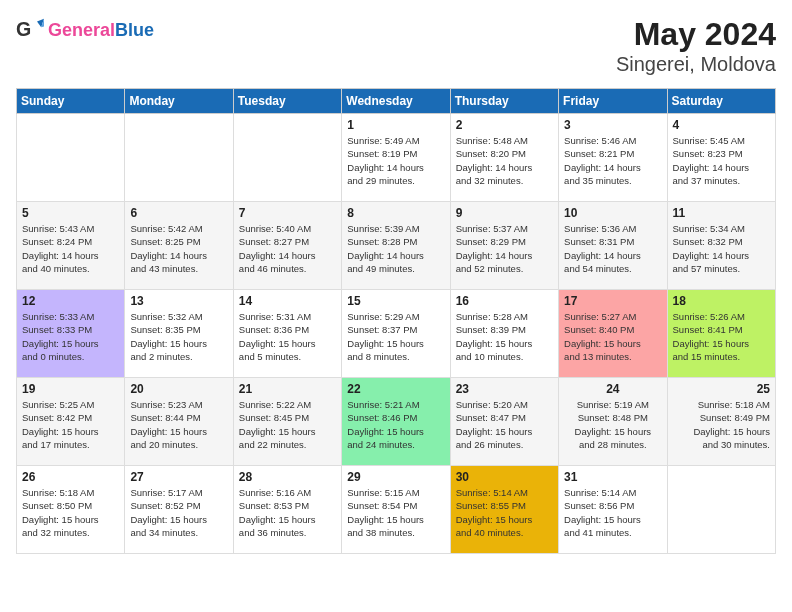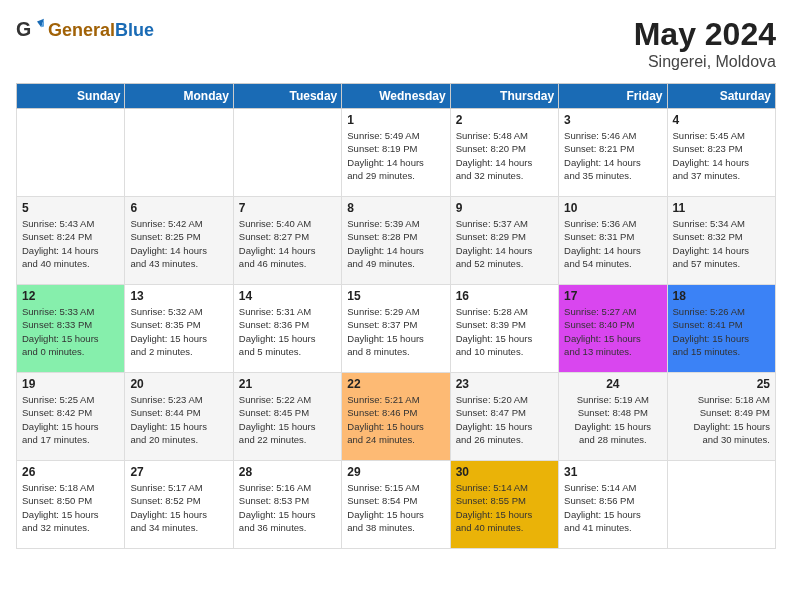--- a/index.html
+++ b/index.html
@@ -27,35 +27,35 @@
     }
     .title-block {
       text-align: right;
     }
     .month-year {
       font-size: 32px;
       font-weight: bold;
       color: #222;
     }
     .location {
-      font-size: 16px;
+      font-size: 20px;
       color: #444;
     }
     .calendar {
       width: 100%;
       border-collapse: collapse;
       table-layout: fixed;
     }
     .calendar th {
       background: #1a6bb5;
       color: #fff;
       font-size: 12px;
       font-weight: bold;
       padding: 5px 4px;
-      text-align: right;
+      text-align: left;
       border: 1px solid #ccc;
     }
     .calendar td {
       border: 1px solid #ddd;
       vertical-align: top;
       padding: 4px 5px;
       font-size: 10px;
       color: #333;
       height: 88px;
       background: #fff;
@@ -87,21 +87,21 @@
 
 <div class="header">
   <div class="logo">
     <svg class="logo-icon" viewBox="0 0 40 40">
       <text x="0" y="28" font-size="28" font-weight="bold" fill="#333" font-family="Arial">G</text>
       <polygon points="30,8 40,4 36,16" fill="#1a6bb5"></polygon>
       <polygon points="36,16 40,4 44,14" fill="#5ba3e0"></polygon>
     </svg>
     <div>
       <div style="display:flex;gap:0;">
-        <span style="font-size:18px;font-weight:bold;color:#a16207;">General</span>
+        <span style="font-size:18px;font-weight:bold;color:#ec4899;">General</span>
           <span style="font-size:18px;font-weight:bold;color:#1a6bb5;">Blue</span>
       </div>
     </div>
   </div>
   <div class="title-block">
     <div class="month-year">May 2024</div>
     <div class="location">Singerei, Moldova</div>
   </div>
 </div>
 
@@ -196,21 +196,21 @@
         </td>
         <td style="background: rgb(245, 245, 245);">
           <span class="day-num">11</span>
           <div class="day-info" style="white-space: pre-line;">Sunrise: 5:34 AM
 Sunset: 8:32 PM
 Daylight: 14 hours
 and 57 minutes.</div>
         </td>
       </tr>
       <tr>
-        <td style="background: #86efac;">
+        <td style="background: #c4b5fd;">
           <span class="day-num">12</span>
           <div class="day-info" style="white-space: pre-line;">Sunrise: 5:33 AM
 Sunset: 8:33 PM
 Daylight: 15 hours
 and 0 minutes.</div>
         </td>
         <td style="background: rgb(255, 255, 255);">
           <span class="day-num">13</span>
           <div class="day-info" style="white-space: pre-line;">Sunrise: 5:32 AM
 Sunset: 8:35 PM
@@ -231,28 +231,28 @@
 Daylight: 15 hours
 and 8 minutes.</div>
         </td>
         <td style="background: rgb(255, 255, 255);">
           <span class="day-num">16</span>
           <div class="day-info" style="white-space: pre-line;">Sunrise: 5:28 AM
 Sunset: 8:39 PM
 Daylight: 15 hours
 and 10 minutes.</div>
         </td>
-        <td style="background: #d946ef;">
+        <td style="background: #fca5a5;">
           <span class="day-num">17</span>
           <div class="day-info" style="white-space: pre-line;">Sunrise: 5:27 AM
 Sunset: 8:40 PM
 Daylight: 15 hours
 and 13 minutes.</div>
         </td>
-        <td style="background: #3b82f6;">
+        <td style="background: #bef264;">
           <span class="day-num">18</span>
           <div class="day-info" style="white-space: pre-line;">Sunrise: 5:26 AM
 Sunset: 8:41 PM
 Daylight: 15 hours
 and 15 minutes.</div>
         </td>
       </tr>
       <tr>
         <td style="background: rgb(245, 245, 245);">
           <span class="day-num">19</span>
@@ -268,21 +268,21 @@
 Daylight: 15 hours
 and 20 minutes.</div>
         </td>
         <td style="background: rgb(245, 245, 245);">
           <span class="day-num">21</span>
           <div class="day-info" style="white-space: pre-line;">Sunrise: 5:22 AM
 Sunset: 8:45 PM
 Daylight: 15 hours
 and 22 minutes.</div>
         </td>
-        <td style="background: #fdba74;">
+        <td style="background: #86efac;">
           <span class="day-num">22</span>
           <div class="day-info" style="white-space: pre-line;">Sunrise: 5:21 AM
 Sunset: 8:46 PM
 Daylight: 15 hours
 and 24 minutes.</div>
         </td>
         <td style="background: rgb(245, 245, 245);">
           <span class="day-num">23</span>
           <div class="day-info" style="white-space: pre-line;">Sunrise: 5:20 AM
 Sunset: 8:47 PM

